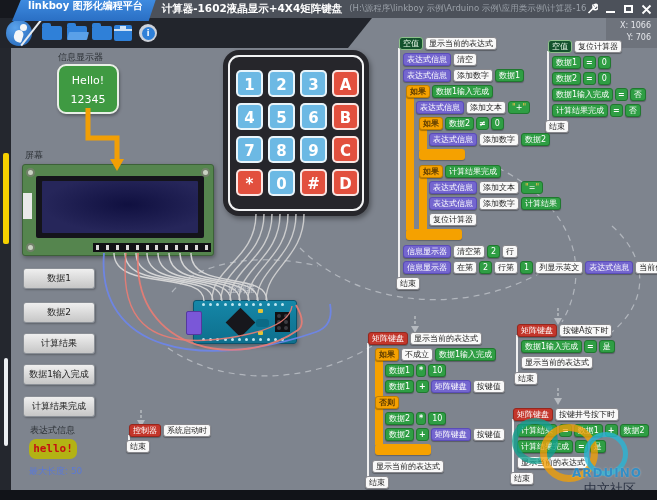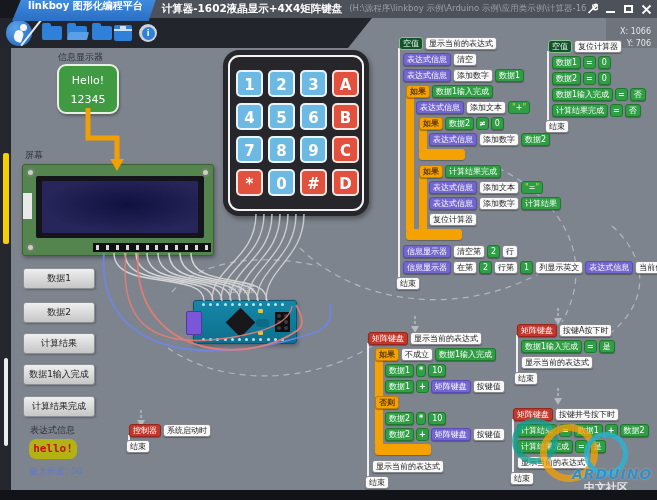--- a/index.html
+++ b/index.html
@@ -32,21 +32,21 @@
   .tb-folder.open::after { content:""; position:absolute; left:1px; bottom:0; width:20px; height:8px; background:#5aa0e8; transform:skewX(-14deg); border-radius:1px; }
   .tb-box { position:absolute; left:114px; top:7px; width:18px; height:16px; background:#2f80d8; border-radius:2px; }
   .tb-box::before { content:""; position:absolute; left:0; top:4px; width:18px; height:2px; background:#cfe2f6; }
   .tb-box::after { content:""; position:absolute; left:6px; top:1px; width:6px; height:3px; background:#cfe2f6; }
   .tb-info { position:absolute; left:139px; top:6px; width:18px; height:18px; border-radius:50%; background:#cdd2da; display:flex; align-items:center; justify-content:center; }
   .tb-info-inner { width:13px; height:13px; border-radius:50%; background:#2f80d8; color:#fff; font-size:8px; font-weight:bold; text-align:center; line-height:13px; }
 
   
   .canvas { position:absolute; left:0; top:18px; width:657px; height:472px; background:#7e848e; overflow:hidden; }
   .bottombar { position:absolute; left:0; top:490px; width:657px; height:10px; background:#111318; z-index:21; }
-  .coordbox { position:absolute; right:0; top:0; width:51px; height:30px; background:#6e737c; color:#e4e6ea; font-size:8px; text-align:right; padding:8px 6px; line-height:12px; z-index:5; }
+  .coordbox { position:absolute; right:0; top:0; width:51px; height:30px; background:#6e737c; color:#e4e6ea; font-size:8px; text-align:right; padding:2px 6px; line-height:12px; z-index:5; }
   .left-rail { position:absolute; left:0; top:30px; width:11px; height:442px; background:#24272e; z-index:4; }
   .rail-yellow { position:absolute; left:3px; top:105px; width:6px; height:91px; background:#f5d000; border-radius:2px; }
   .rail-white { position:absolute; left:4px; top:310px; width:4px; height:88px; background:#eceff2; border-radius:2px; }
 
   .cv-label { position:absolute; font-size:9px; color:#2e3338; z-index:3; white-space:nowrap; }
   .cv-label.dim { color:rgba(235,238,242,.68); }
 
   
   .info-box { position:absolute; left:57px; top:46px; width:62px; height:50px; background:#3f9a42; border:2px solid #e9efe7; border-radius:9px; z-index:3; box-shadow:1px 2px 3px rgba(0,0,0,.3); color:#fff; font-size:11px; text-align:center; padding-top:5px; line-height:19px; }
 
@@ -100,22 +100,22 @@
   .t-s .q { color:#ffc04d; }
   .vbar { position:absolute; width:8px; top:-5px; height:22px; background:#f5a100; z-index:-1; }
   .bcap { position:absolute; height:11px; background:#f5a100; border-radius:3px; top:0; box-shadow:0 1px 1px rgba(0,0,0,.25); }
 
   
   .watermark { position:absolute; left:488px; top:400px; width:169px; height:72px; z-index:8; opacity:.78; pointer-events:none; }
   .wm-ring { position:absolute; border-radius:50%; }
   .wm-ar { left:52px; top:6px; width:58px; height:58px; border:7px solid #f2a007; }
   .wm-teal { left:24px; top:0; width:46px; height:46px; border:6px solid #13a08e; }
   .wm-cyan { left:96px; top:14px; width:44px; height:44px; border:5px solid #28b7d7; }
-  .wm-t1 { position:absolute; left:84px; top:48px; color:#1f93d6; font-size:14px; font-weight:bold; font-style:italic; letter-spacing:1px; text-shadow:0 0 2px rgba(255,255,255,.5); }
-  .wm-t2 { position:absolute; left:96px; top:62px; color:#ffffff; font-size:11px; font-weight:bold; }
+  .wm-t1 { position:absolute; left:84px; top:48px; color:#1f93d6; font-size:12px; font-weight:bold; letter-spacing:1px; text-shadow:0 0 2px rgba(255,255,255,.5); }
+  .wm-t2 { position:absolute; left:96px; top:62px; color:#0f172a; font-size:13px; font-weight:normal; }
 
   svg.layer { position:absolute; left:0; top:0; z-index:4; pointer-events:none; }
 </style>
 </head>
 <body>
 
 <div class="app">
 
   <div class="canvas">
 

